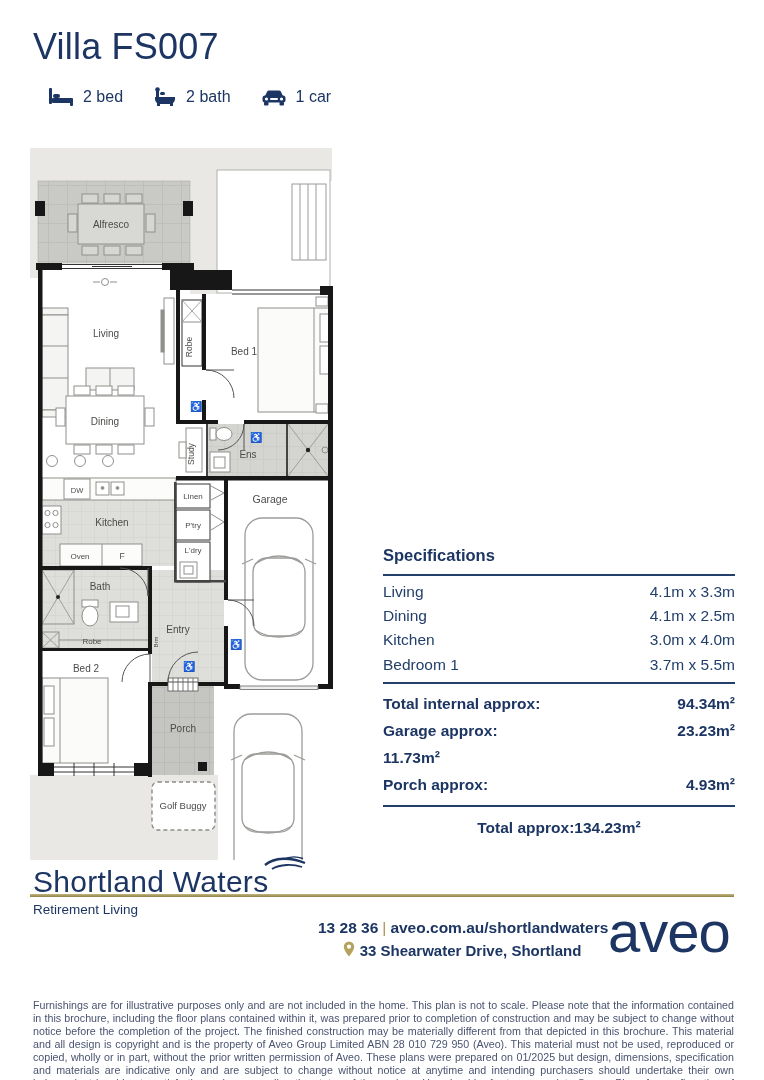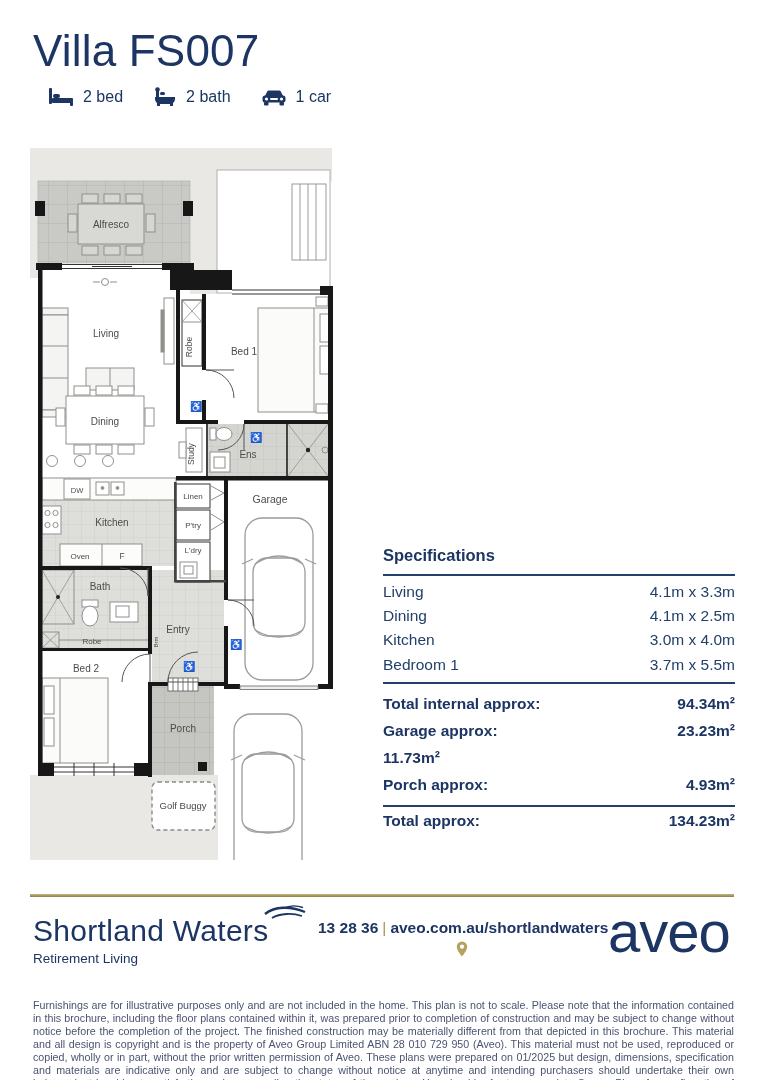--- a/index.html
+++ b/index.html
@@ -1,38 +1,38 @@
 <!DOCTYPE html>
 <html><head>
 <meta charset="utf-8">
 <style>
   html,body{margin:0;padding:0;background:#ffffff;}
   .page{position:relative;width:764px;height:1080px;background:#fff;overflow:hidden;
         font-family:"Liberation Sans",sans-serif;color:#1c3563;}
   
-  .title{position:absolute;left:33px;top:26px;font-size:44px;font-weight:500;letter-spacing:.2px;color:#1c3563;}
+  .title{position:absolute;left:33px;top:26px;font-size:36px;font-weight:500;letter-spacing:.2px;color:#1c3563;}
   .features{position:absolute;left:48px;top:87px;display:flex;gap:30px;align-items:center;}
   .feature{display:flex;align-items:center;gap:9px;}
   .feature .lbl{font-size:16px;color:#1c3563;}
   .feature svg{display:block;}
   
   .plan{position:absolute;left:30px;top:148px;}
   
   .specs{position:absolute;left:383px;top:546px;width:352px;}
   .specs h2{margin:0 0 9px 0;font-size:16.5px;font-weight:700;color:#1c3563;}
   .rule{border:0;border-top:2px solid #23406b;margin:0;}
   .spec-rows{padding:4px 0 5px 0;}
   .spec-row{display:flex;justify-content:space-between;font-size:15.5px;line-height:24.2px;color:#23406b;}
   .tot-rows{padding:6px 0 7px 0;}
   .tot-row{display:flex;justify-content:space-between;font-size:15.5px;font-weight:700;line-height:27px;color:#1c3563;}
-  .grand{padding-top:0;}
+  .grand{padding-top:7px;justify-content:center;}
   
   .gold-rule{position:absolute;left:30px;top:894px;width:704px;height:2.5px;
              background:linear-gradient(#c2b67c,#8d8148);}
-  .sw-logo{position:absolute;left:33px;top:914px;width:280px;}
+  .sw-logo{position:absolute;left:33px;top:865px;width:280px;}
   .sw-name{font-size:30px;color:#1c3563;letter-spacing:.3px;white-space:nowrap;}
   .sw-wave{position:absolute;right:6px;top:-10px;}
   .sw-tag{font-size:13.5px;color:#1c3563;margin-top:3px;}
   .contact{position:absolute;left:318px;top:919px;width:288px;text-align:center;}
   .c-line1{font-size:15.5px;font-weight:700;color:#1c3563;white-space:nowrap;}
   .c-sep{color:#a5934f;font-weight:400;padding:0 4px;}
   .c-line2{font-size:15px;font-weight:700;color:#1c3563;margin-top:4px;display:flex;justify-content:center;align-items:center;gap:5px;}
   .aveo{position:absolute;left:608px;top:898px;font-size:58px;font-weight:500;color:#1c3563;letter-spacing:-1px;}
   .disclaimer{position:absolute;left:33px;top:988px;width:701px;font-size:10.7px;line-height:1.22;
               text-align:justify;color:#4a5470;}
@@ -452,20 +452,21 @@
     <div class="c-line1">
       <span>13 28 36</span><span class="c-sep">|</span><a class="url" href="#">aveo.com.au/shortlandwaters</a>
     </div>
     <div class="c-line2">
       <span>
         <svg width="12" height="16" viewBox="0 0 12 16">
             <path d="M6,0.5 a5.2,5.2 0 0 1 5.2,5.2 c0,3.6 -5.2,9.8 -5.2,9.8 s-5.2,-6.2 -5.2,-9.8 A5.2,5.2 0 0 1 6,0.5 z" fill="#b5a25e"></path>
             <circle cx="6" cy="5.7" r="2.1" fill="#fff"></circle>
           </svg>
       </span>
+      <span>33 Shearwater Drive, Shortland</span>
     </div>
   </div>
 
   <div class="aveo">aveo</div>
 
   <p class="disclaimer">Furnishings are for illustrative purposes only and are not included in the home. This plan is not to scale. Please note that the information contained in this brochure, including the floor plans contained within it, was prepared prior to completion of construction and may be subject to change without notice before the completion of the project. The finished construction may be materially different from that depicted in this brochure. This material and all design is copyright and is the property of Aveo Group Limited ABN 28 010 729 950 (Aveo). This material must not be used, reproduced or copied, wholly or in part, without the prior written permission of Aveo. These plans were prepared on 01/2025 but design, dimensions, specification and materials are indicative only and are subject to change without notice at anytime and intending purchasers should undertake their own independent inquiries to satisfy themselves regarding the status of these plans. You should refer to appropriate Survey Plans for confirmation of individual unit areas.</p>
 
 </div>
 
 </body></html>

